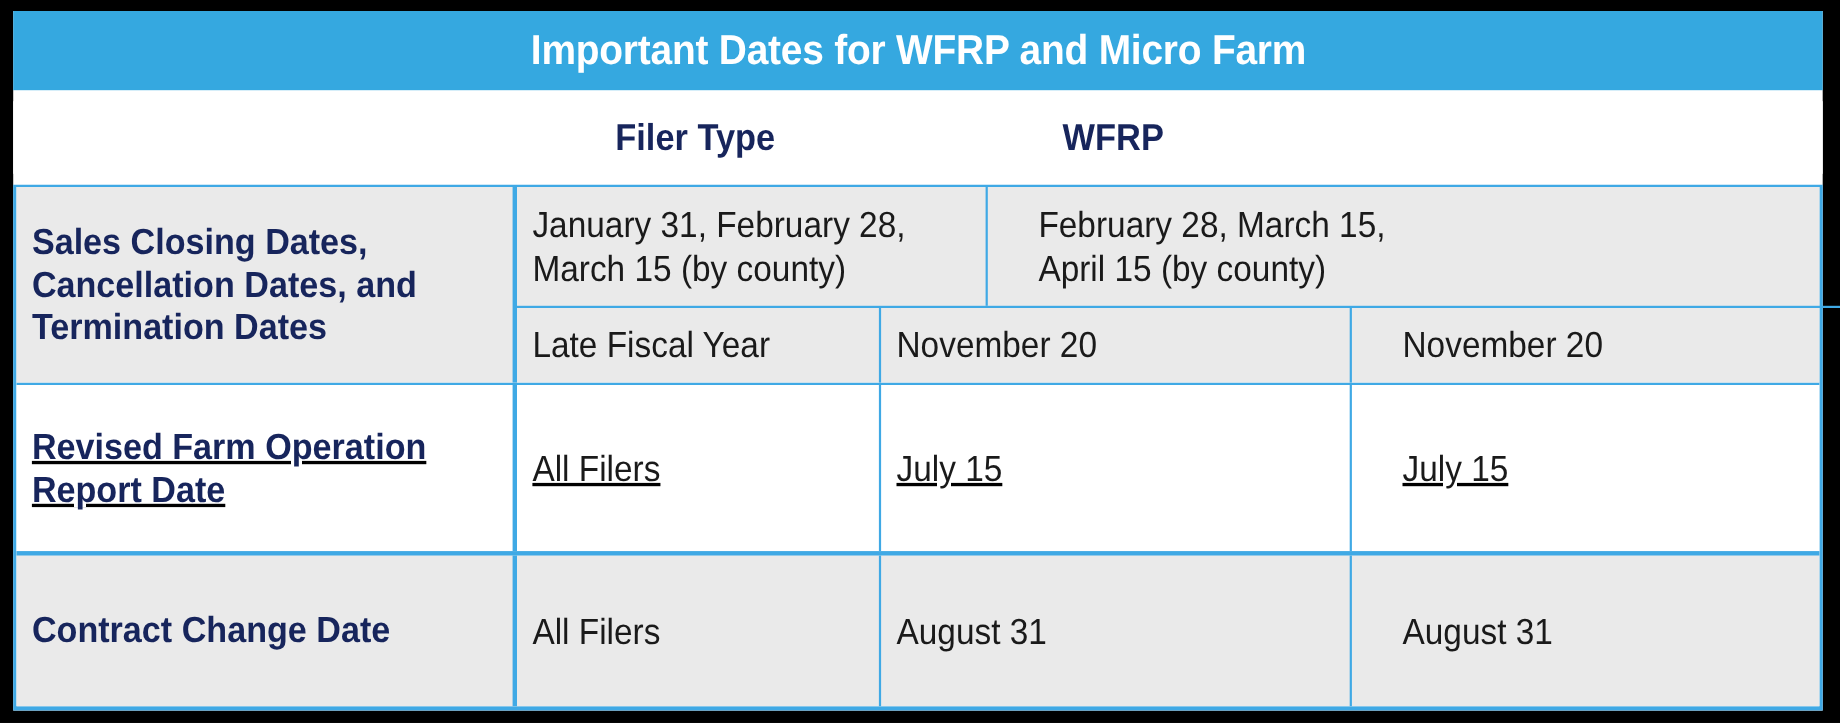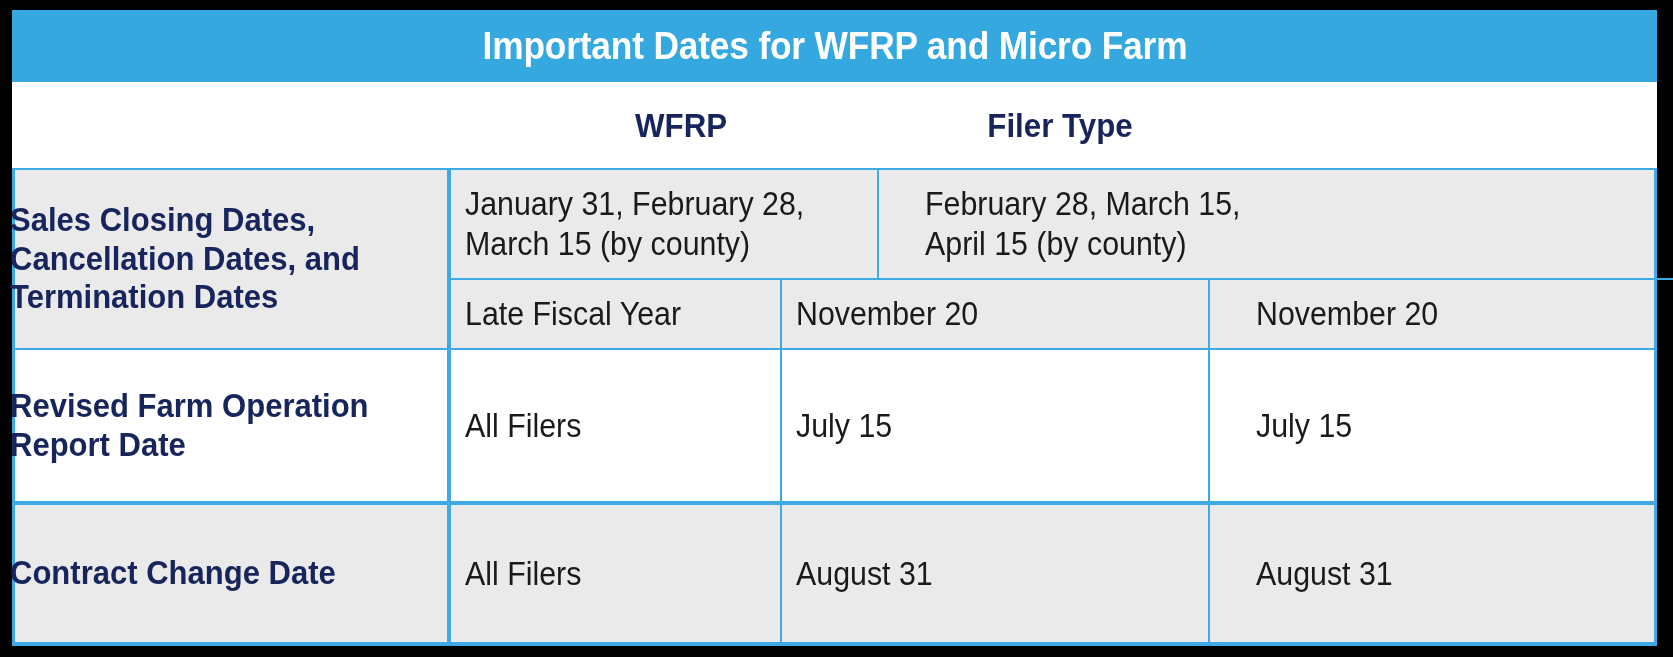--- a/index.html
+++ b/index.html
@@ -94,27 +94,26 @@
     border-left: 3px solid #3fa9e5;
     border-right: 3px solid #3fa9e5;
     border-top: 2px solid #3fa9e5;
     border-bottom: 4px solid #3fa9e5;
     box-sizing: border-box;
   }
 
   .rowgroup {
     display: flex;
     box-sizing: border-box;
-    justify-content: center;
   }
   .rowgroup.gray   { background: #eaeaea; }
   .rowgroup.white  { background: #ffffff; }
 
   .rowgroup.rg1 { height: 178px; }
-  .rowgroup.rg2 { height: 153px; border-top: 2px solid #3fa9e5; }
+  .rowgroup.rg2 { height: 153px; border-top: 2px solid #3fa9e5; text-decoration: underline; }
   .rowgroup.rg3 { height: 1px; flex: 1 1 auto; border-top: 4px solid #3fa9e5; }
 
   
   .labelcell {
     display: flex;
     align-items: center;
     padding-left: 14px;
     padding-right: 8px;
     box-sizing: border-box;
     border-right: 4px solid #3fa9e5;
@@ -170,25 +169,25 @@
   <div id="card">
 
     <div id="title-bar">
       <div id="title-text">Important Dates for WFRP and Micro Farm</div>
     </div>
 
     <div id="col-header">
       <div class="hcell c1">
         <span></span>
       </div>
+      <div class="hcell c2">
+        <span>Filer Type</span>
+      </div>
       <div class="hcell c3">
         <span>WFRP</span>
-      </div>
-      <div class="hcell c2">
-        <span>Filer Type</span>
       </div>
     </div>
 
     <div id="tbody">
 
       <div class="rowgroup gray rg1">
         <div class="labelcell c1">
           <span class="ltext">Sales Closing Dates,
 Cancellation Dates,
 and Termination Dates</span>

